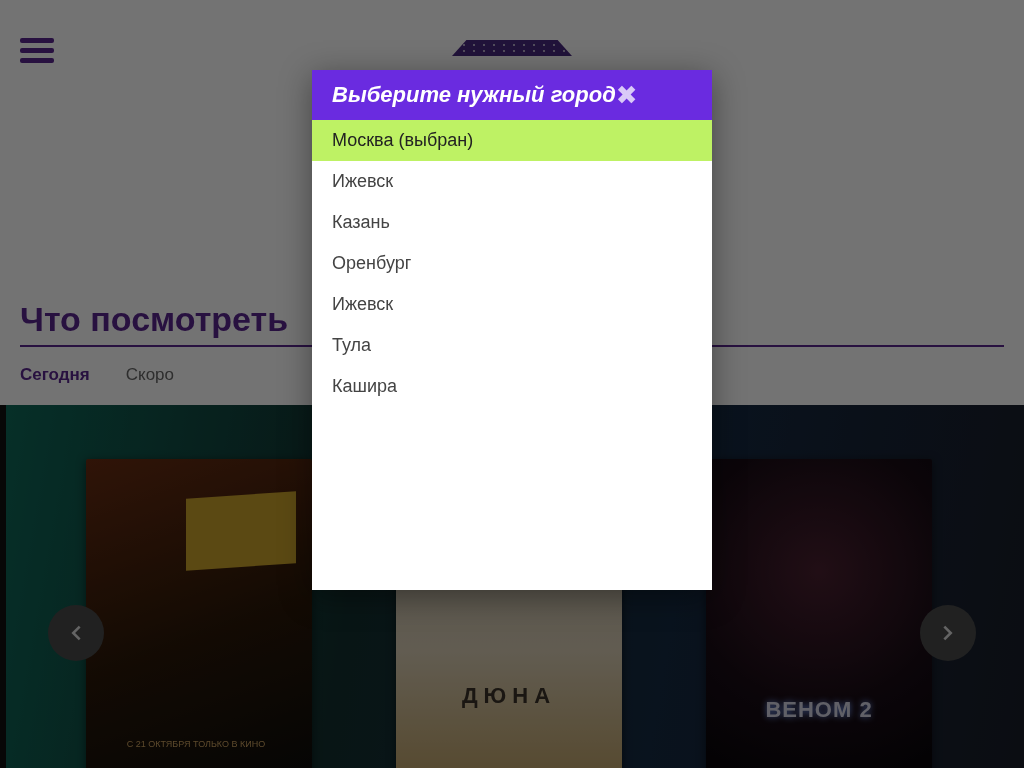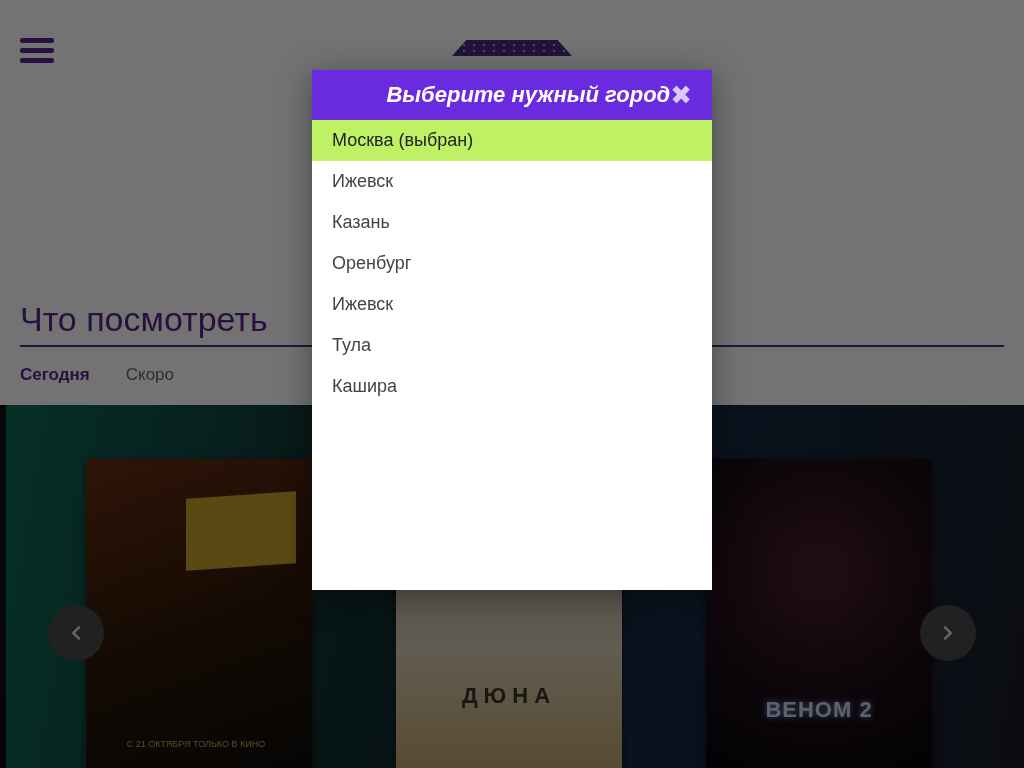--- a/index.html
+++ b/index.html
@@ -38,21 +38,21 @@
   .logo-top::after {
     content:""; position:absolute; top:2px; left:6%; right:6%; bottom:2px;
     background-image: radial-gradient(circle, #fff 1.2px, transparent 1.2px);
     background-size: 10px 6px;
     opacity:.6;
   }
 
   
   .section-title {
     margin: 60px 20px 0 20px;
-    font-size: 34px; font-weight: 400;
+    font-size: 34px; font-weight: 700;
     color: #5a268e;
     border-bottom: 2px solid #5a268e;
     padding-bottom: 6px;
   }
   .tabbar {
     margin: 18px 20px 0 20px;
     display: flex; gap: 36px;
     font-size: 17px;
   }
   .tab-active { color: #5a268e; font-weight: 600; cursor: pointer; }
@@ -115,21 +115,21 @@
   .modal {
     position:absolute; top:70px; left:50%; transform:translateX(-50%);
     width:400px; background:#fff;
     box-shadow: 0 6px 30px rgba(0,0,0,.4);
     z-index:60;
   }
   .modal-header {
     background:#6a2be0;
     color:#fff;
     padding:12px 20px;
-    display:flex; align-items:center; justify-content:flex-end;
+    display:flex; align-items:center; justify-content:flex-start;
   }
   .modal-title { font-size:22px; font-weight:700; font-style:italic; }
   .modal-close {
     font-size:26px; line-height:1; cursor:pointer;
     opacity:.75;
   }
   .city-list { min-height:470px; }
   .city {
     padding:10px 20px; font-size:18px; color:#444; cursor:pointer;
   }

